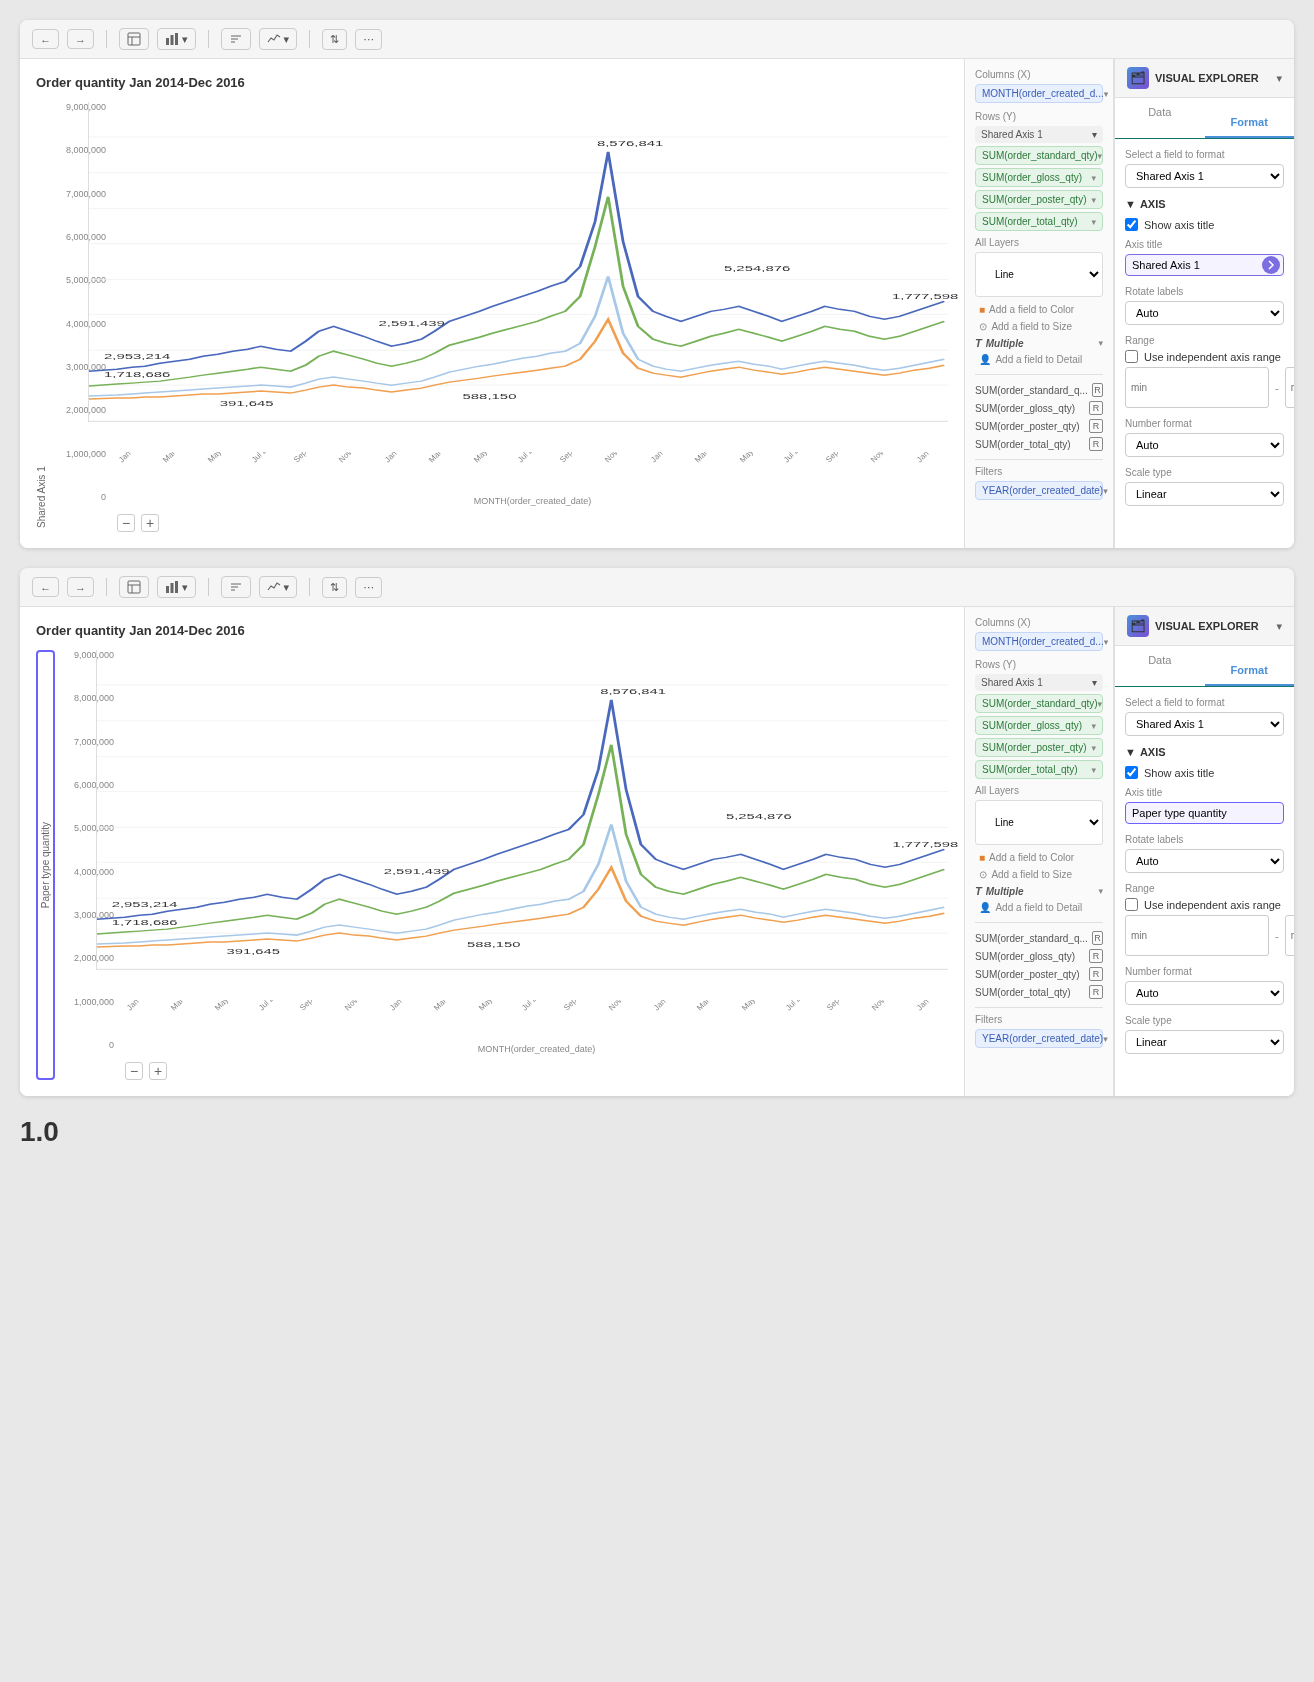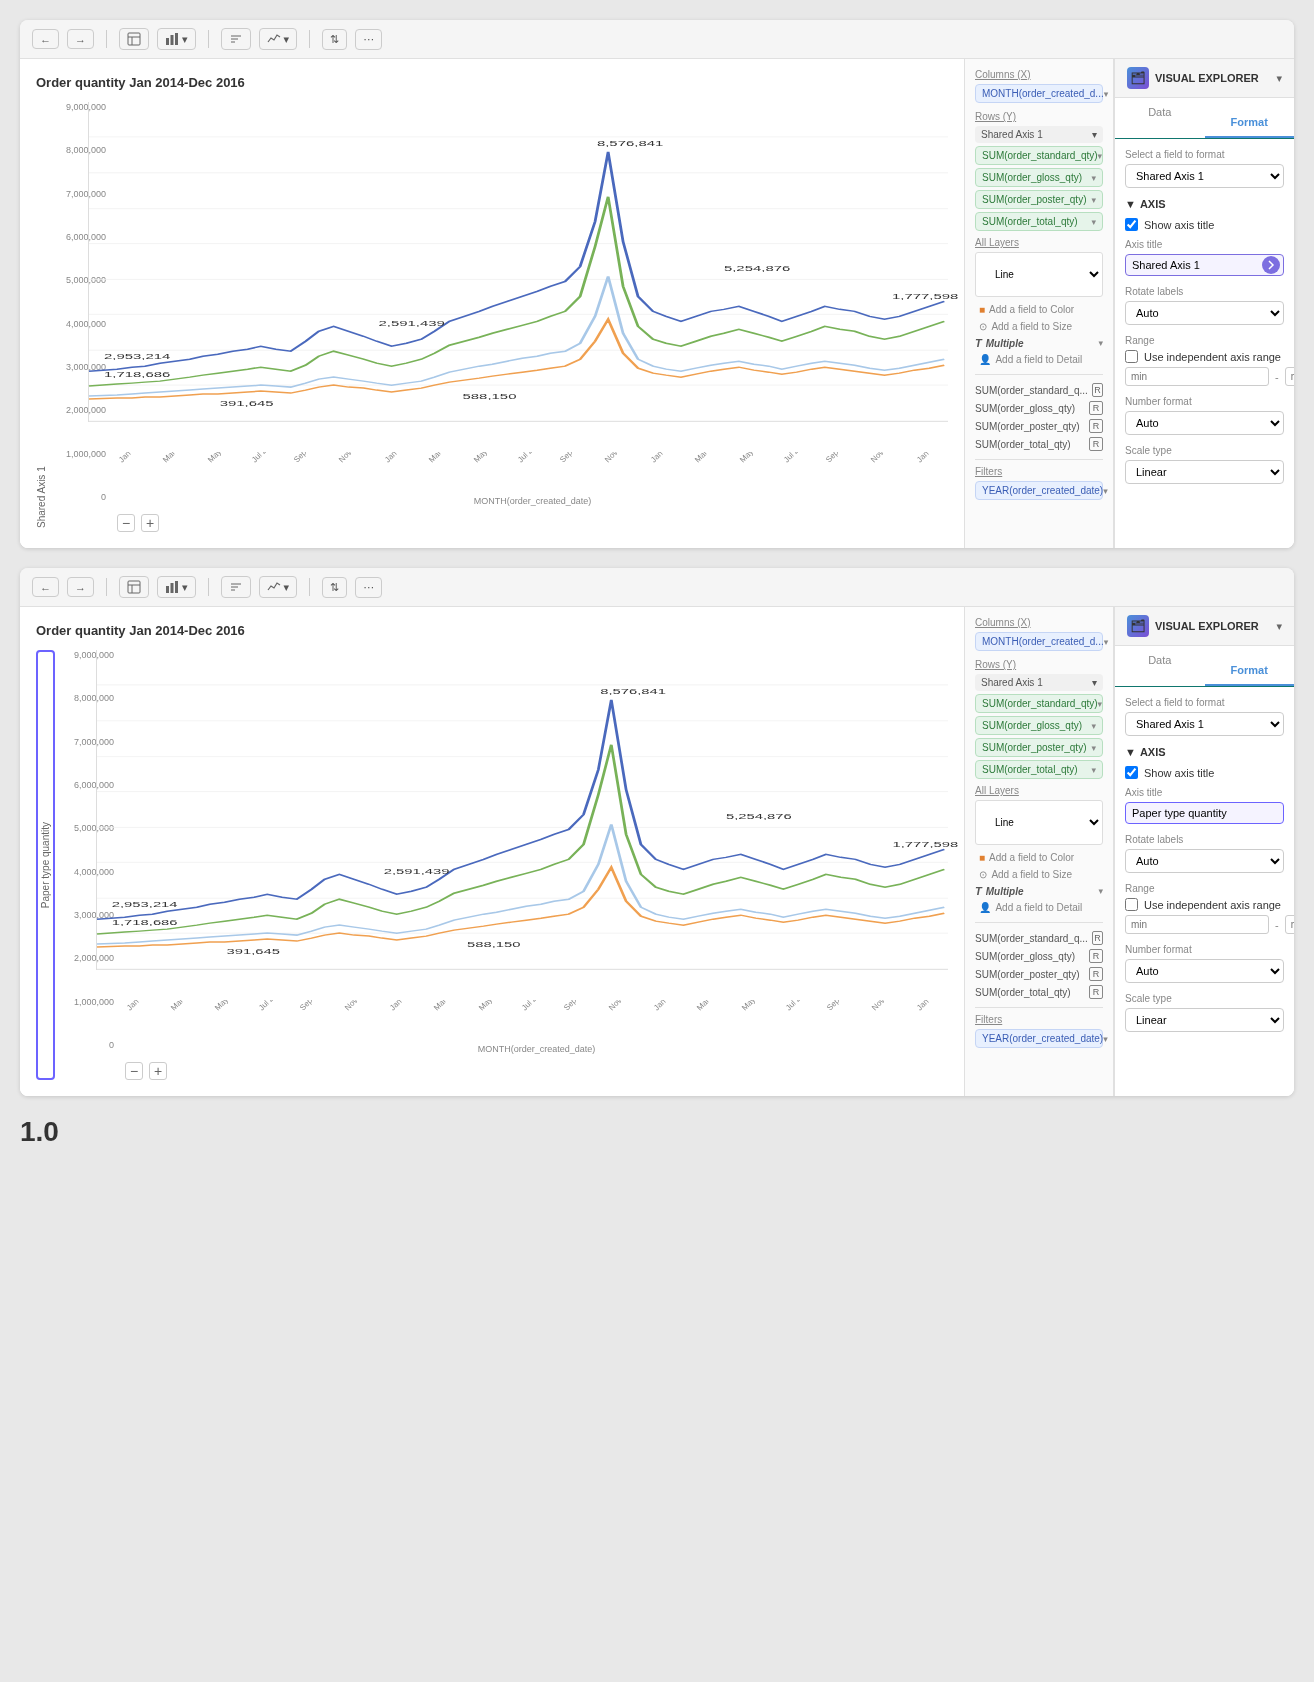--- a/index.html
+++ b/index.html
@@ -139,21 +139,20 @@
       padding: 10px;
       background: #fafafa;
       font-size: 11px;
     }
 
     .config-label {
       font-size: 10px;
       color: #888;
       margin-bottom: 4px;
       font-weight: 500;
-      text-decoration: underline;
     }
 
     .field-pill {
       background: #e8f0fe;
       border: 1px solid #c5d5f5;
       border-radius: 4px;
       padding: 3px 6px;
       font-size: 10px;
       color: #3a5db5;
       display: flex;
@@ -366,21 +365,21 @@
 
     .range-row {
       display: flex;
       align-items: center;
       gap: 6px;
     }
 
     .range-input {
       flex: 1;
       font-size: 10px;
-      padding: 3px 5px;
+      padding: 14px 5px;
       border: 1px solid #ccc;
       border-radius: 3px;
     }
 
     .range-dash {
       color: #888;
     }
 
     .axis-label-vertical {
       writing-mode: vertical-rl;

